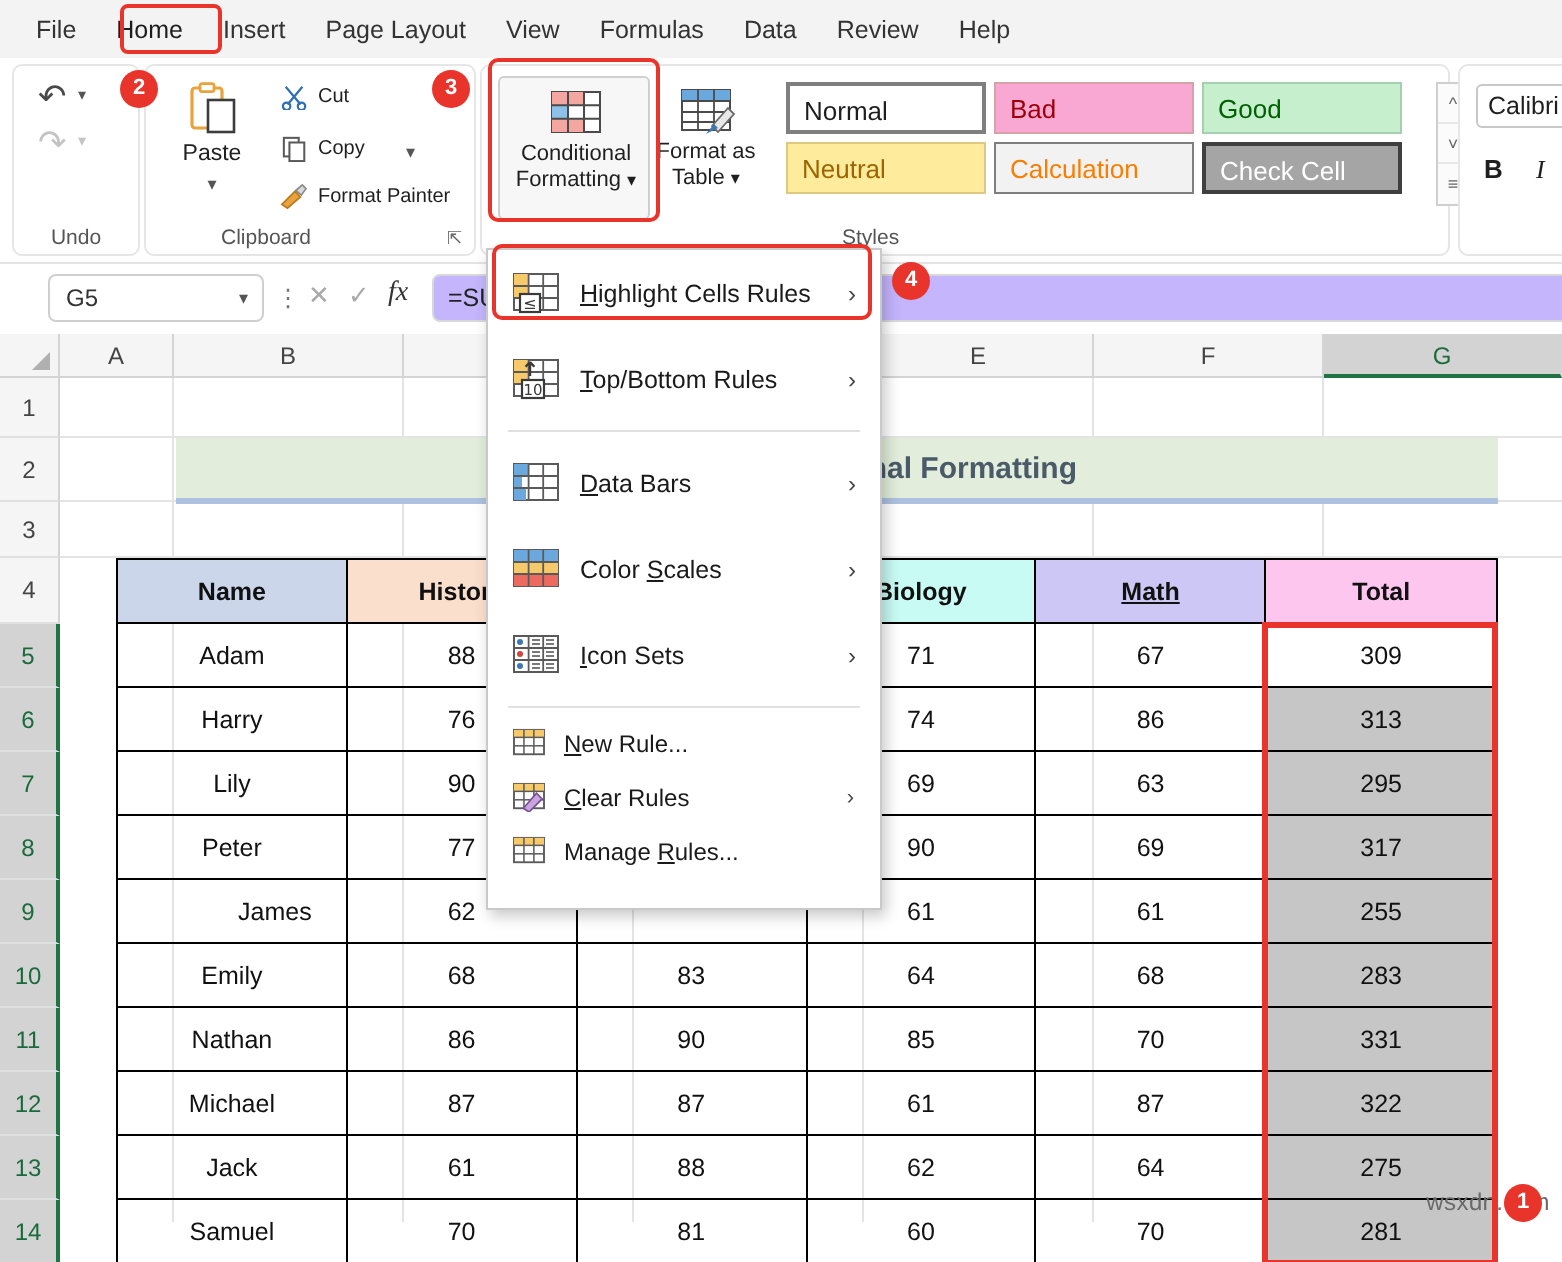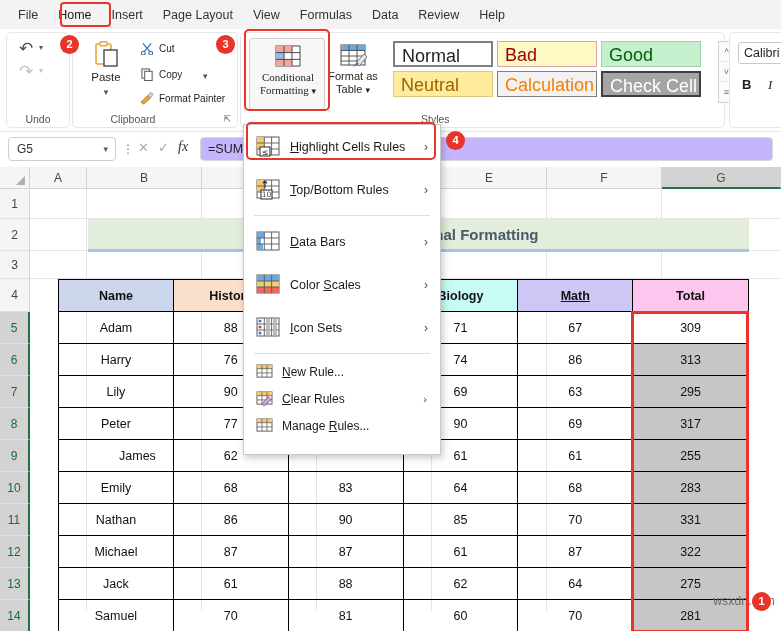--- a/index.html
+++ b/index.html
@@ -57,21 +57,21 @@
   }
   .paste-label { position:absolute; left:8px; top:38px; width:50px; text-align:center; font-size:11.5px;}
   .paste-caret { position:absolute; left:8px; top:54px; width:50px; text-align:center; font-size:9px; color:#555;}
   .clip-item { position:absolute; font-size:10px; color:#1f1f1f; white-space:nowrap;}
   .clip-ico { position:absolute; font-size:12px;}
 
   
   .grp-styles { left:240px; width:485px; }
   .cf-btn {
     position:absolute; left:8px; top:5px; width:76px; height:72px;
-    border:1px solid #cfcfcf; border-radius:3px; background:#f7f7f7;font-family:Liberation Serif, serif;
+    border:1px solid #cfcfcf; border-radius:3px; background:#f7f7f7;
   }
   .cf-box {
     position:absolute; left:244px; top:29px; width:86px; height:82px;
     border:2.5px solid #e8342a; border-radius:5px; pointer-events:none; z-index:6;
   }
   .cf-ico { position:absolute; left:22px; top:5px; width:32px; height:26px; }
   .cf-text {
     position:absolute; left:0; top:32px; width:76px; text-align:center;
     font-size:11px; line-height:13px; color:#1f1f1f;
   }
@@ -80,21 +80,21 @@
   }
   .fat-text {
     position:absolute; left:0; top:32px; width:64px; text-align:center;
     font-size:11px; line-height:13px; color:#1f1f1f;
   }
 
   
   .gallery { position:absolute; left:152px; top:8px; width:296px; height:62px; }
   .gal-cell {
     position:absolute; height:26px; line-height:26px;
-    font-size:18px; padding-left:7px; border:1px solid #b9b9b9;
+    font-size:13px; padding-left:7px; border:1px solid #b9b9b9;
     white-space:nowrap; overflow:hidden;
   }
   .gal-scroll {
     position:absolute; left:452px; top:8px; width:17px; height:62px;
     border:1px solid #cfcfcf; background:#fbfbfb;
   }
   .gal-scroll div {
     height:20px; line-height:20px; text-align:center; font-size:9px; color:#666;
     border-bottom:1px solid #e8e8e8;
   }
@@ -112,21 +112,21 @@
 
   
   .badge {
     position:absolute; width:19px; height:19px; border-radius:50%;
     background:#e8342a; color:#fff; font-size:11px; font-weight:bold;
     text-align:center; line-height:19px; z-index:40;
   }
 
   
   .fbar {
-    position:absolute; left:0; top:133px; width:620px; height:32px;
+    position:absolute; left:16px; top:133px; width:620px; height:32px;
     background:#fff; display:flex; align-items:center;
   }
   .namebox {
     position:absolute; left:8px; top:4px; width:108px; height:24px;
     border:1px solid #cfcfcf; border-radius:4px; font-size:12px;
     line-height:22px; padding-left:8px; color:#333;
   }
   .namebox-caret { position:absolute; right:7px; top:0; font-size:9px; color:#555; }
   .fb-dots { position:absolute; left:122px; top:9px; font-size:12px; color:#777; letter-spacing:0; }
   .fb-ico { position:absolute; top:7px; font-size:13px; color:#a9a9a9; }
@@ -330,21 +330,21 @@
       </div>
       <div class="fat-text">
         <span>Format as</span><br>
         <span>Table</span>
         <span style="font-size:9px">▾</span>
       </div>
     </div>
 
     <div class="gallery">
       <div class="gal-cell" id="gs0" style="left: 0px; top: 0px; width: 100px; background: rgb(255, 255, 255); color: rgb(31, 31, 31); border: 2px solid rgb(127, 127, 127);">Normal</div>
-      <div class="gal-cell" id="gs1" style="left: 104px; top: 0px; width: 100px; background: #fef9c3; color: rgb(156, 0, 6); border-color: rgb(214, 163, 168);">Bad</div>
+      <div class="gal-cell" id="gs1" style="left: 104px; top: 0px; width: 100px; background: #f9a8d4; color: rgb(156, 0, 6); border-color: rgb(214, 163, 168);">Bad</div>
       <div class="gal-cell" id="gs2" style="left: 208px; top: 0px; width: 100px; background: rgb(198, 239, 206); color: rgb(0, 97, 0); border-color: rgb(165, 207, 174);">Good</div>
       <div class="gal-cell" id="gs3" style="left: 0px; top: 30px; width: 100px; background: rgb(255, 235, 156); color: rgb(156, 101, 0); border-color: rgb(221, 201, 130);">Neutral</div>
       <div class="gal-cell" id="gs4" style="left: 104px; top: 30px; width: 100px; background: rgb(242, 242, 242); color: rgb(250, 125, 0); border-color: rgb(127, 127, 127);">Calculation</div>
       <div class="gal-cell" id="gs5" style="left: 208px; top: 30px; width: 100px; background: rgb(165, 165, 165); color: rgb(255, 255, 255); border: 2px solid rgb(63, 63, 63);">Check Cell</div>
     </div>
     <div class="gal-scroll" style="left:477px;">
       <div>^</div>
       <div>˅</div>
       <div style="border-bottom:none">≡</div>
     </div>

